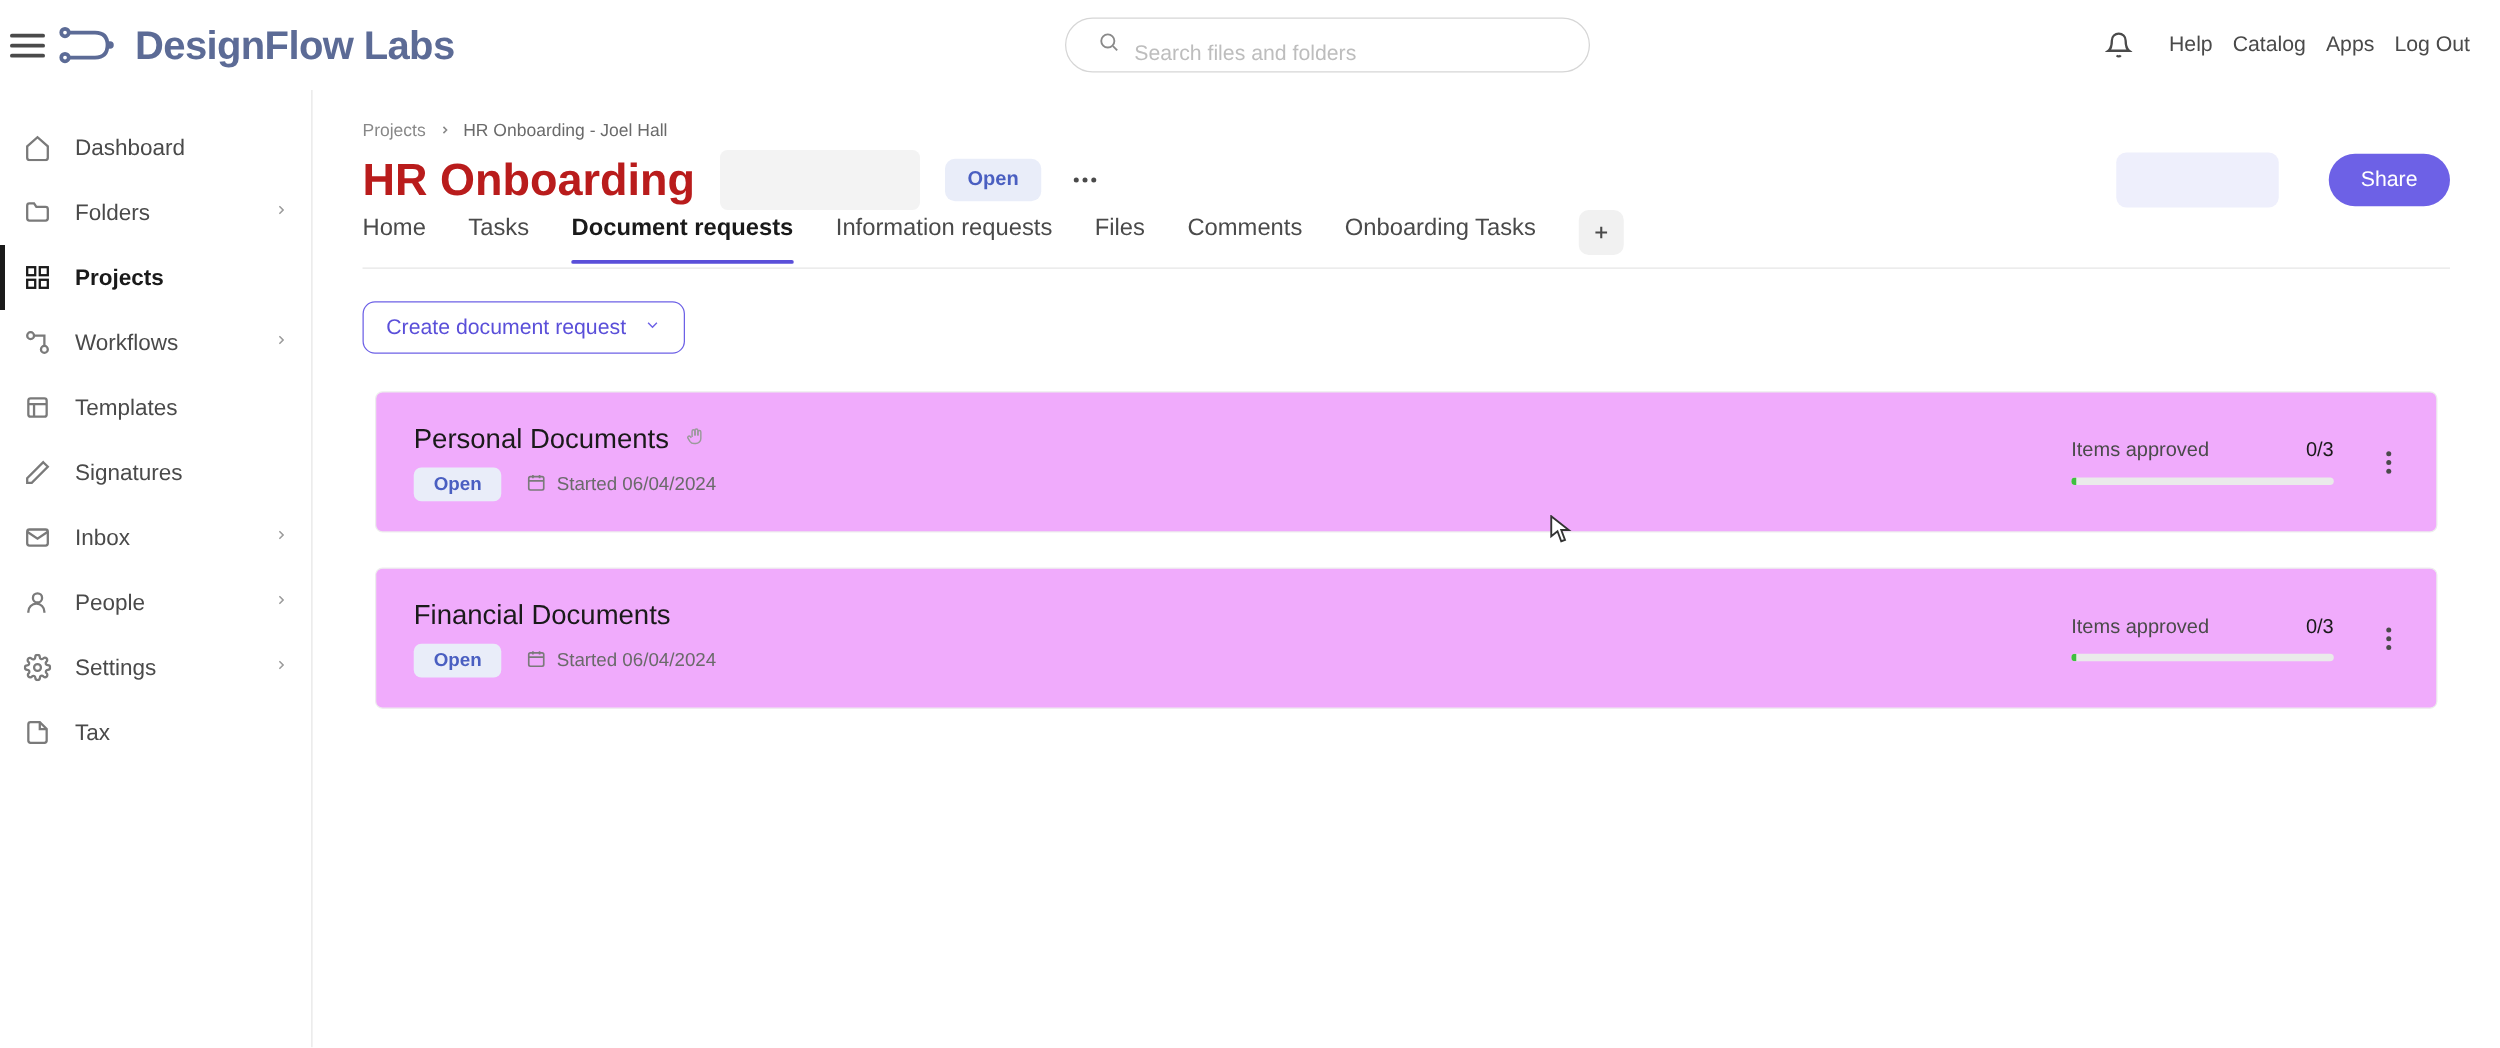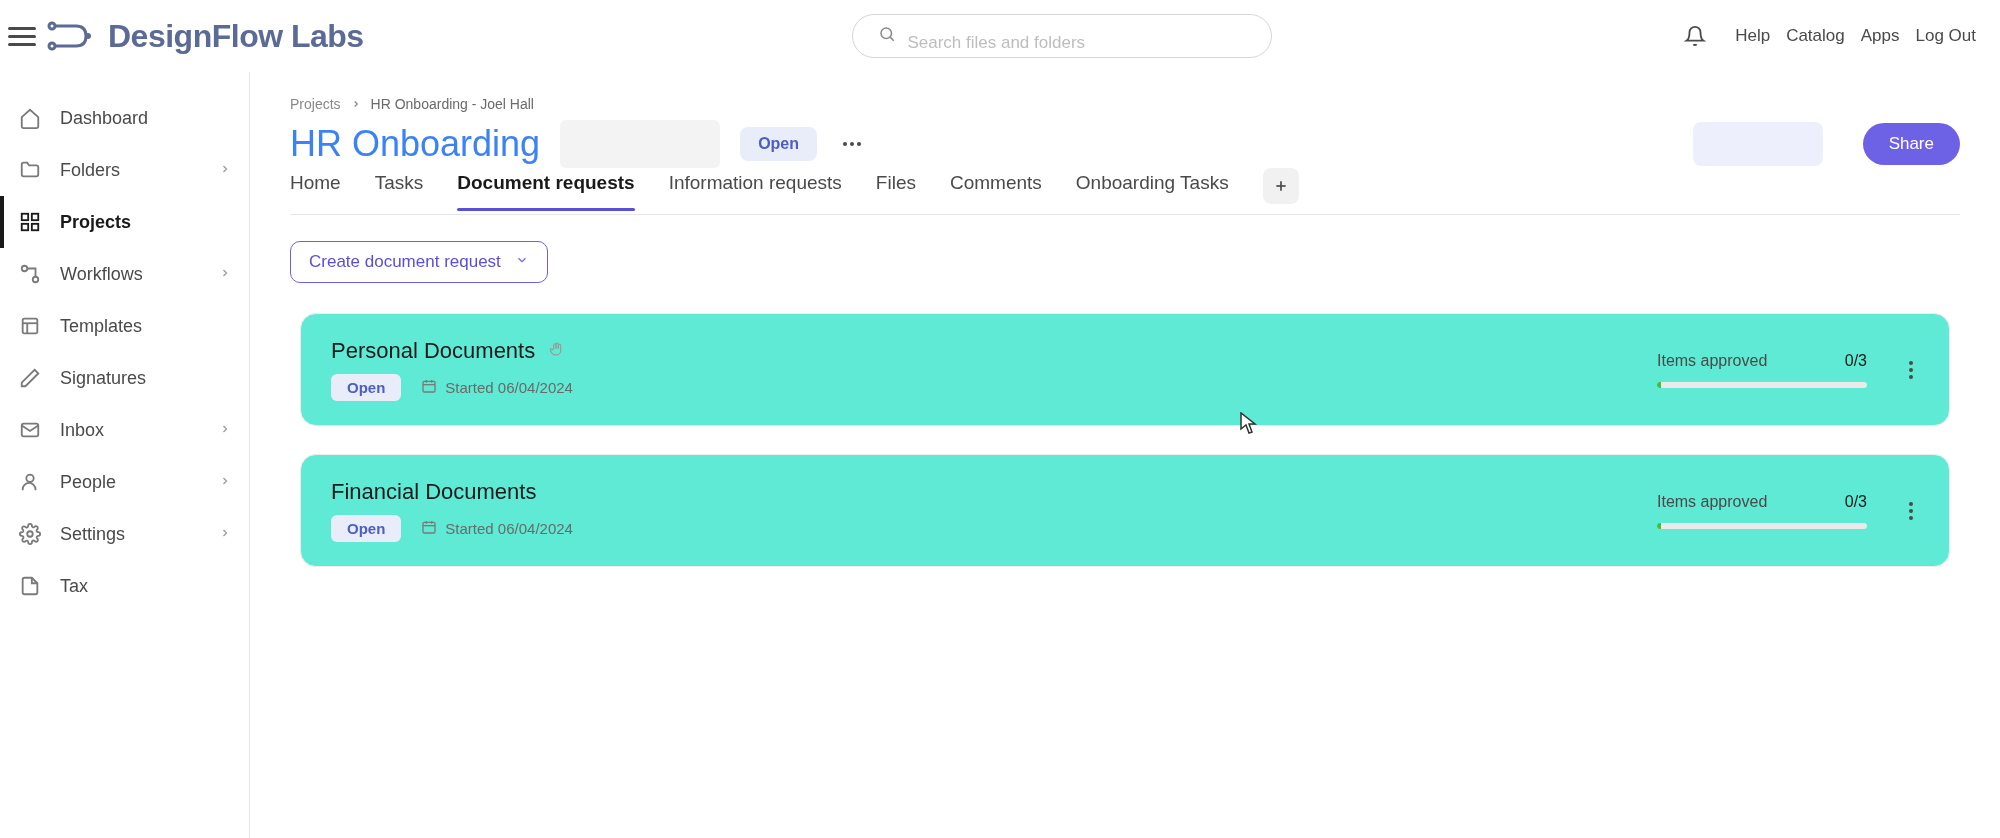--- a/index.html
+++ b/index.html
@@ -37,21 +37,21 @@
     .side-item.active .side-icon { color: #1a1a1a; }
 
     
     .main { flex: 1; padding: 24px 40px 0 40px; position: relative; }
 
     .crumbs { display: flex; align-items: center; gap: 10px; font-size: 14px; color: #888; }
     .crumbs .crumb { cursor: pointer; }
     .crumbs .crumb-current { color: #6a6a6a; }
 
     .title-row { display: flex; align-items: center; margin-top: 8px; gap: 20px; }
-    .page-title { font-size: 36px; font-weight: 400; color: #3b82f6; text-align: right; }
+    .page-title { font-size: 36px; font-weight: 700; color: #b91c1c; text-align: right; }
     .title-ph { width: 160px; height: 48px; background: #f3f3f3; border-radius: 6px; }
     .status-pill { background: #e9edf9; color: #4a5fc1; font-weight: 600; font-size: 16px; padding: 8px 18px; border-radius: 8px; }
     .dots-btn { display: flex; gap: 3px; padding: 6px; cursor: pointer; }
     .dots-btn span { width: 4px; height: 4px; background: #4a4a4a; border-radius: 50%; }
     .title-spacer { flex: 1; }
     .share-ph { width: 130px; height: 44px; background: #eeeffc; border-radius: 8px; margin-right: 20px; }
     .share-btn { background: #6d61e6; color: #fff; font-size: 17px; font-weight: 500; padding: 11px 26px; border-radius: 22px; border: none; cursor: pointer; }
 
     
     .tabs { display: flex; align-items: center; gap: 34px; border-bottom: 1px solid #e6e6e6; }
@@ -60,21 +60,21 @@
     .tab.active::after { content: ""; position: absolute; left: 0; right: 0; bottom: -1px; height: 3px; background: #5a4fd9; border-radius: 2px; }
     .tab-add { width: 36px; height: 36px; background: #f1f1f1; border-radius: 8px; display: flex; align-items: center; justify-content: center; color: #4a4a4a; cursor: pointer; margin-bottom: 10px; }
 
     
     .action-row { display: flex; justify-content: flex-start; margin-top: 26px; margin-bottom: 30px; padding-right: 10px; }
     .create-btn { display: flex; align-items: center; gap: 14px; border: 1px solid #6d61e6; color: #5a4fd9; font-size: 17px; padding: 10px 18px; border-radius: 10px; background: #fff; cursor: pointer; }
     .create-btn .chev-down { color: #6d61e6; }
 
     
     .cards { display: flex; flex-direction: column; gap: 28px; padding: 0 10px; }
-    .card { display: flex; align-items: center; border: 1px solid #ededed; border-radius: 16px; padding: 24px 30px; background: #5eead4; }
+    .card { display: flex; align-items: center; border: 1px solid #ededed; border-radius: 6px; padding: 24px 30px; background: #f0abfc; }
     .card-left { display: flex; flex-direction: column; gap: 10px; }
     .card-title-row { display: flex; align-items: center; gap: 14px; }
     .card-title { font-size: 22px; font-weight: 500; color: #1a1a1a; }
     .hand-icon { color: #9a9a9a; }
     .card-meta { display: flex; align-items: center; gap: 20px; }
     .card-status { background: #e9edf9; color: #4a5fc1; font-weight: 600; font-size: 15px; padding: 5px 16px; border-radius: 6px; }
     .started { display: flex; align-items: center; gap: 8px; font-size: 15px; color: #6a6a6a; }
     .cal-icon { color: #7a7a7a; }
     .card-spacer { flex: 1; }
     .card-right { display: flex; flex-direction: column; align-items: flex-start; gap: 12px; min-width: 210px; }

